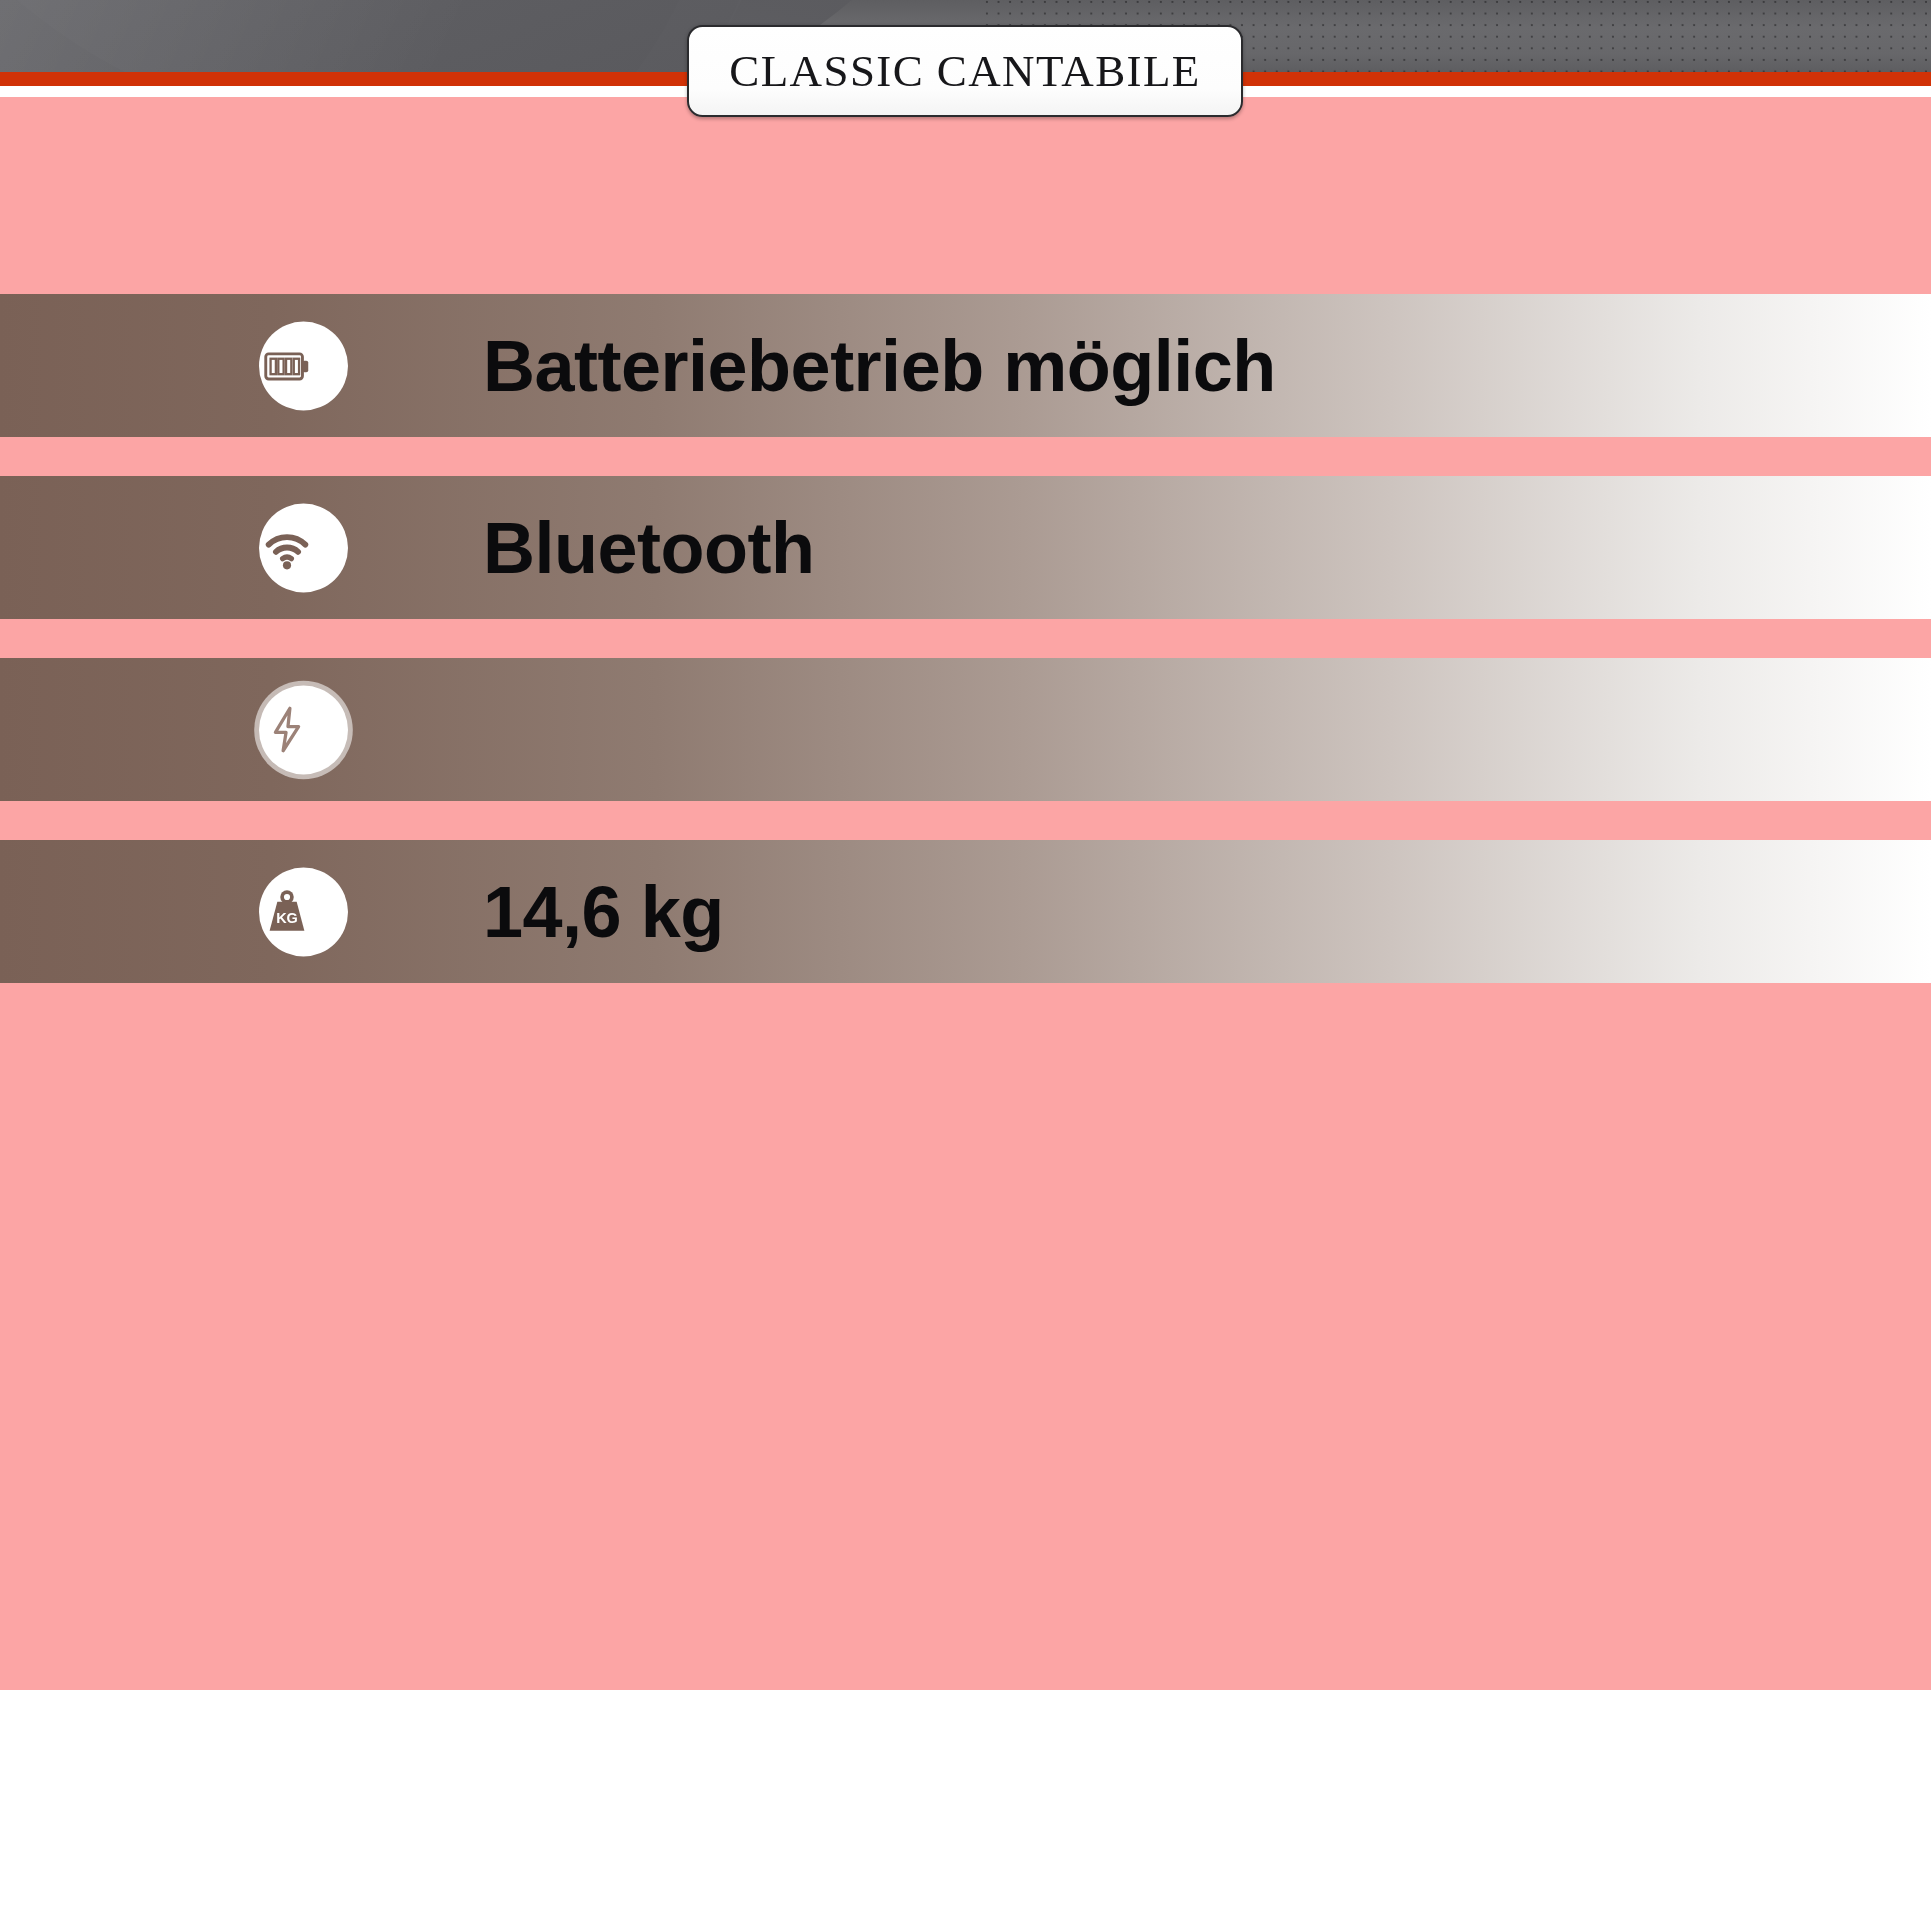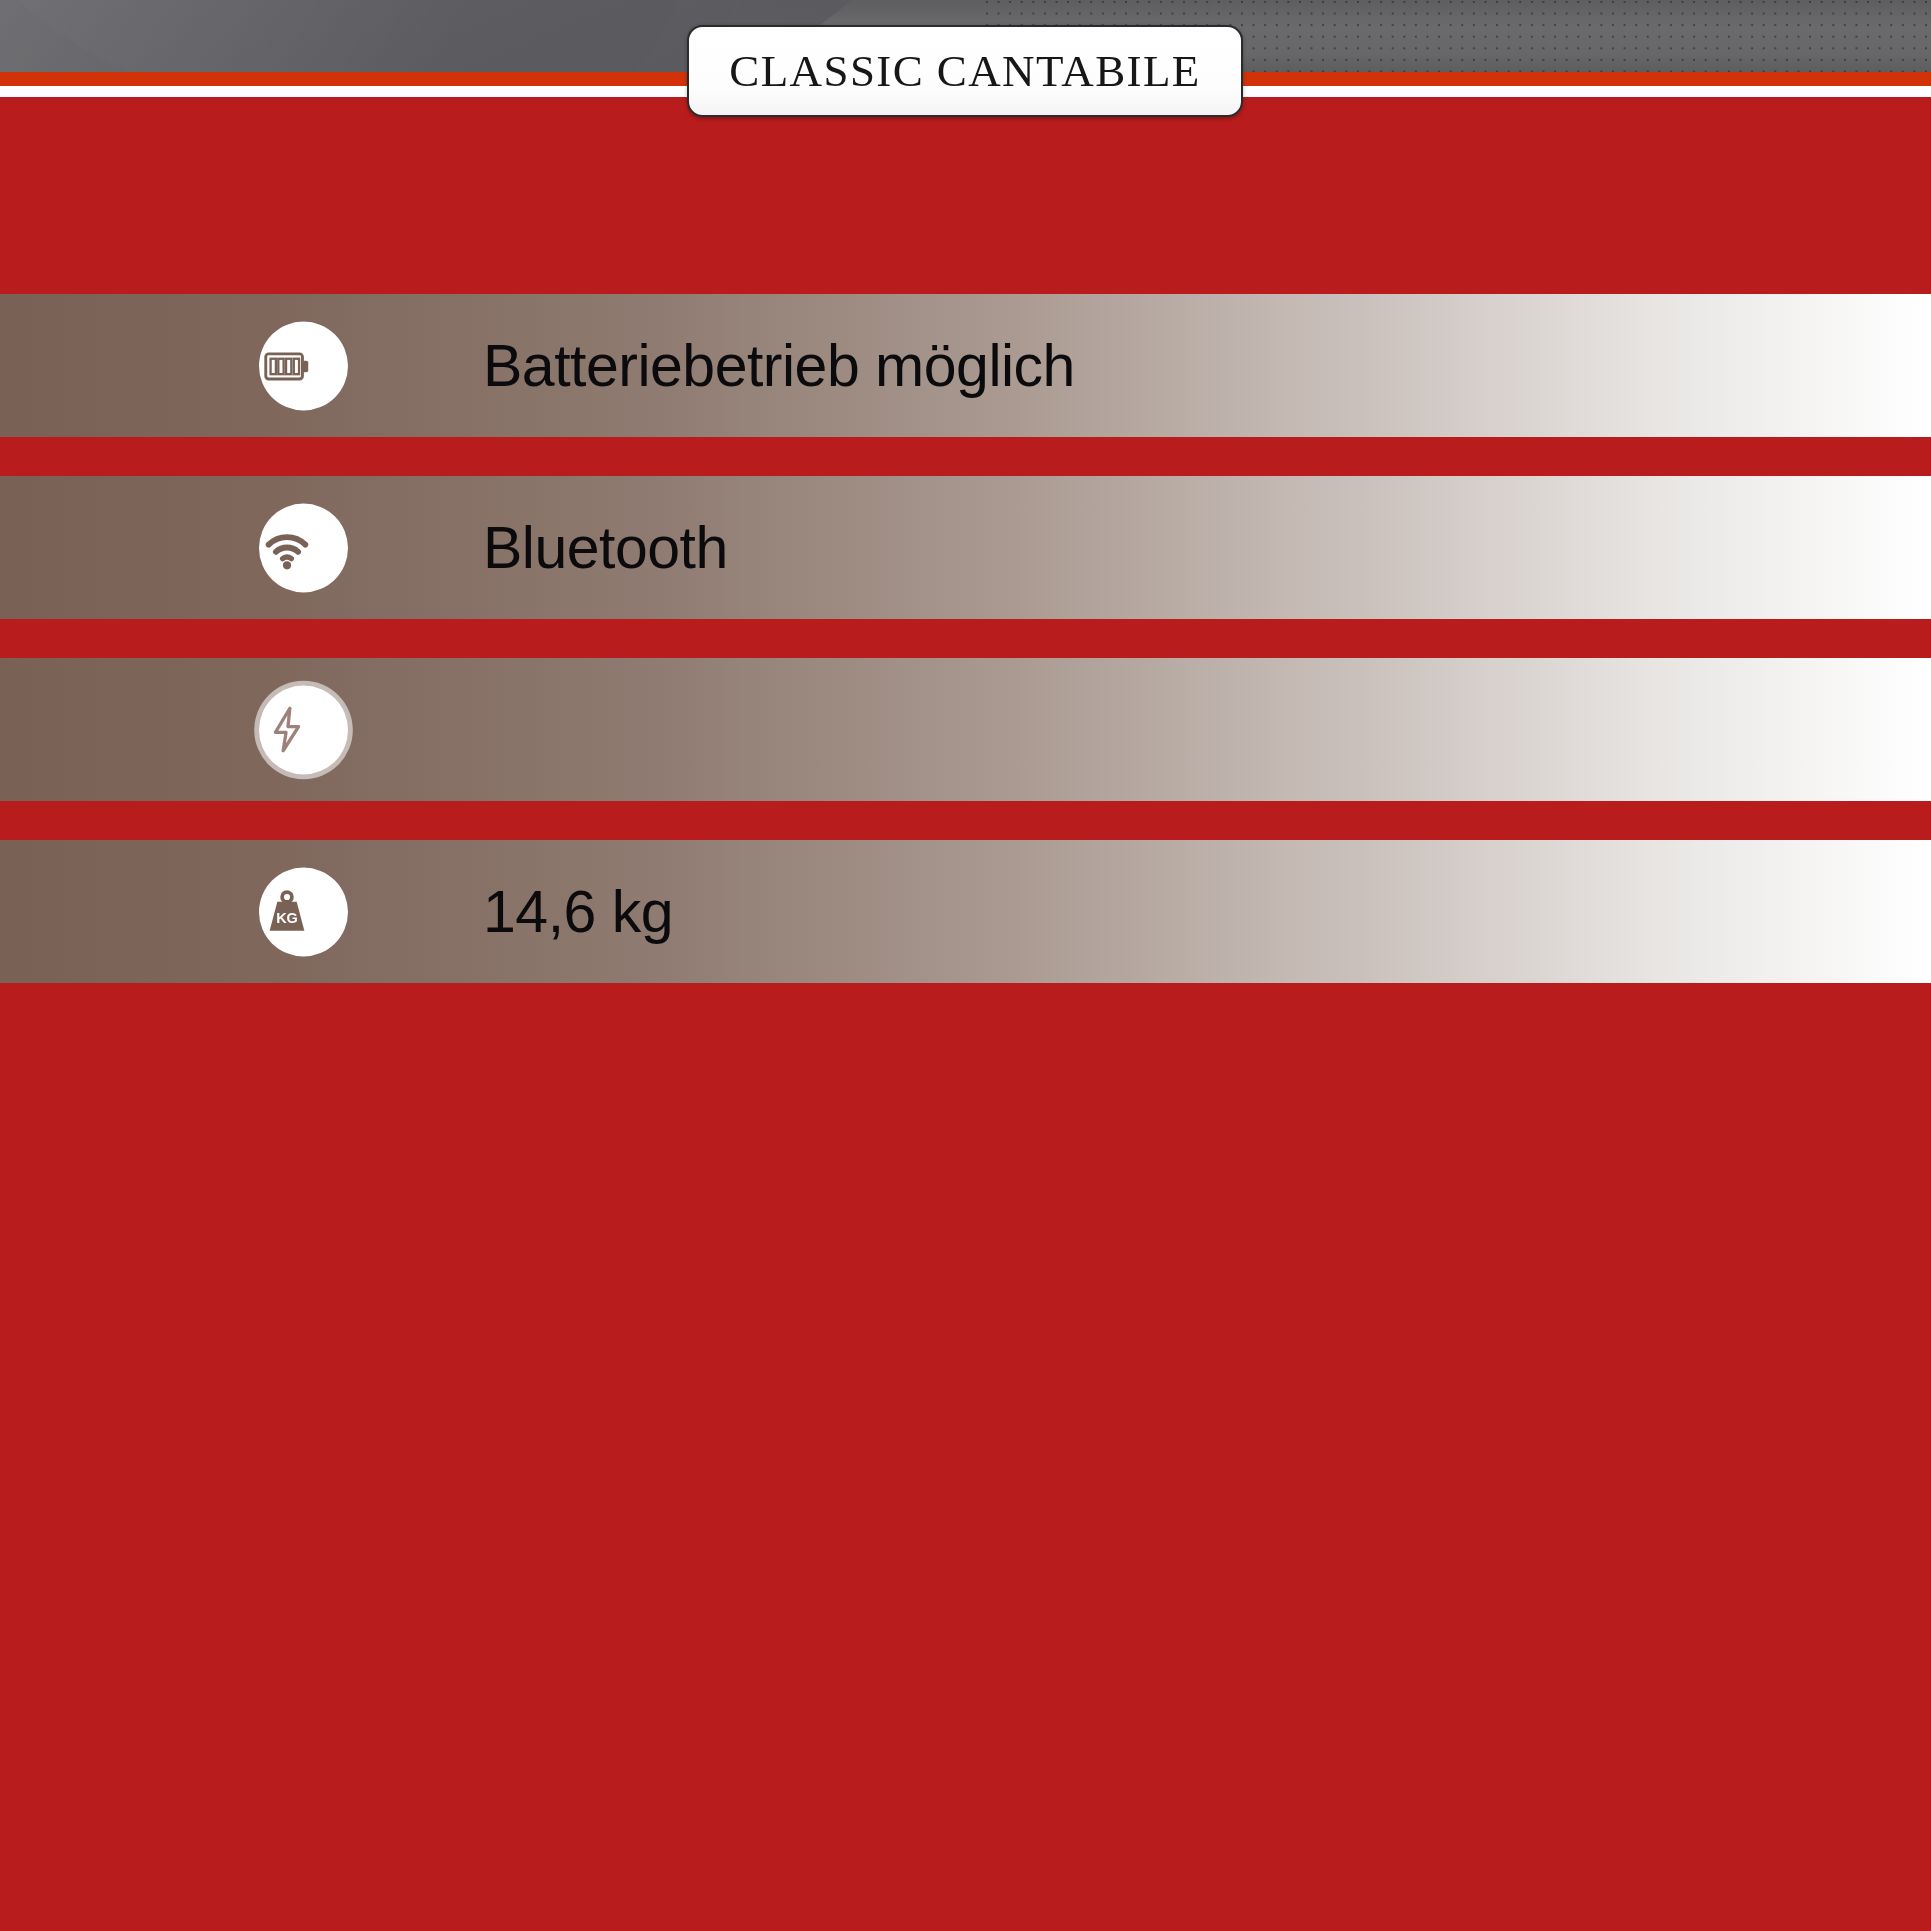--- a/index.html
+++ b/index.html
@@ -1,19 +1,19 @@
 <!DOCTYPE html>
 <html><head>
 <meta charset="utf-8">
 <style>
   * { margin:0; padding:0; box-sizing:border-box; }
   html,body { width:1931px; height:1931px; background:#fff; overflow:hidden;
               font-family:"Liberation Sans", sans-serif; }
 
-  .page { position:relative; width:1931px; height:1931px; background:#b91c1c; }
+  .page { position:relative; width:1931px; height:1690px; background:#fca5a5; }
 
   
   .header { position:absolute; left:0; top:0; width:1931px; height:97px; overflow:hidden; }
   .hdr-base {
     position:absolute; inset:0;
     background:linear-gradient(180deg,#5e5e61 0%,#6a6a6d 28%,#67676a 55%,#58585b 85%,#4e4e51 100%);
   }
   .hdr-dots {
     position:absolute; left:985px; top:0; width:946px; height:75px;
     background-image:radial-gradient(circle at 1.9px 1.9px, rgba(20,20,22,0.55) 1.3px, transparent 1.5px);
@@ -77,22 +77,23 @@
     position:absolute; left:259px; top:50%; transform:translateY(-50%);
     width:89px; height:89px; border-radius:50%;
     background:#ffffff;
     display:flex; align-items:center; justify-content:flex-start;
   }
   .ficon.ringed { box-shadow:0 0 0 4.8px rgba(255,255,255,.55); }
   .ficon svg { display:block; }
 
   .flabel {
     position:absolute; left:483px; top:50%; transform:translateY(-50%);
-    font-size:59px; color:#0b0b0d; line-height:1; white-space:nowrap;
+    font-size:72px; color:#0b0b0d; line-height:1; white-space:nowrap;
     letter-spacing:-0.5px;
+    font-weight:bold;
   }
 
   
   .product { position:absolute; left:0; top:1014px; width:1931px; height:695px; }
 </style>
 </head>
 <body>
 
 <div class="page">
 

